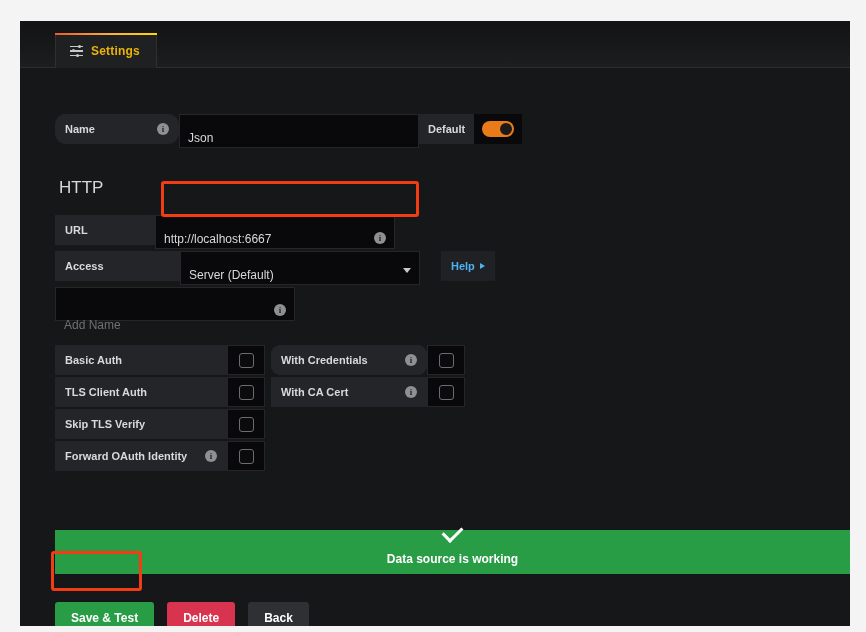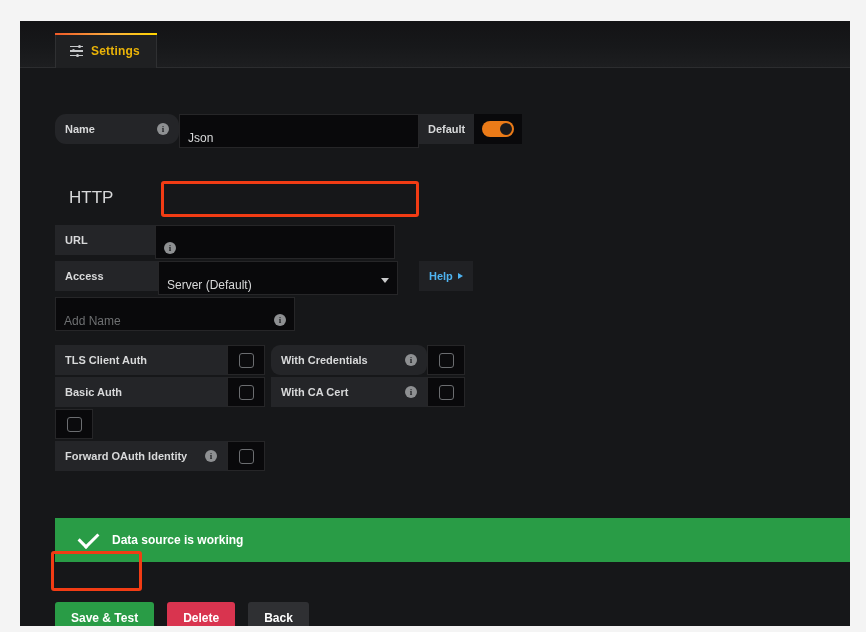--- a/index.html
+++ b/index.html
@@ -104,21 +104,21 @@
     position: absolute;
     left: 0;
     top: 47px;
     width: 830px;
   }
 
   .section-title {
     color: #d8d9da;
     font-size: 17px;
     font-weight: 400;
-    margin: 14px;
+    margin: 4px;
     padding: 0;
   }
 
   .row {
     display: flex;
     align-items: stretch;
     margin-bottom: 2px;
   }
   .fldlabel {
     background: #242528;
@@ -137,21 +137,21 @@
     border: 1px solid #262628;
     box-sizing: border-box;
     height: 30px;
     display: flex;
     align-items: flex-start;
     padding: 16px 8px;
     color: #d8d9da;
     font-size: 12px;
   }
   .fldinput .val { flex: 1 1 auto; }
-  .fldinput .ph { flex: 1 1 auto; color: #6e7072; }
+  .fldinput .ph { flex: 1 1 auto; color: #6e7072; margin-top: 14px; }
 
   .info-icon {
     width: 12px; height: 12px;
     border-radius: 50%;
     background: #8e9092;
     color: #242528;
     font-size: 9px;
     font-weight: 700;
     line-height: 12px;
     text-align: center;
@@ -333,26 +333,27 @@
         <h2 class="section-title">HTTP</h2>
 
         <div style="margin-top:17px;">
 
           <div class="row">
             <div class="fldlabel" style="width:100px;">
               <span>URL</span>
               <span class="sp"></span>
             </div>
             <div class="fldinput" style="width:240px;">
+              <span class="val">http://localhost:6667</span>
               <span class="info-icon">i</span>
             </div>
           </div>
 
           <div class="row">
-            <div class="fldlabel" style="width:103px;">
+            <div class="fldlabel" style="width:125px;">
               <span>Access</span>
               <span class="sp"></span>
             </div>
             <div class="fldinput" style="width:240px;">
               <span class="val">Server (Default)</span>
               <span class="select-arrow"></span>
             </div>
             <div class="helpbox" style="margin-left:21px;justify-content:space-between;">
               <span>Help</span>
               <span class="help-caret"></span>
@@ -368,37 +369,41 @@
         </div>
       </div>
 
       <div style="position:absolute; left:35px; top:260px;">
 
         <div style="margin-top:17px; display:flex; gap:6px; align-items:flex-start;">
 
           <div>
             <div class="row">
               <div class="fldlabel" style="width:172px;">
+                <span>Basic Auth</span>
+                <span class="sp"></span>
+              </div>
+              <div class="cbcell">
+                <span class="cb"></span>
+              </div>
+            </div>
+            <div class="row">
+              <div class="fldlabel" style="width:172px;">
                 <span>TLS Client Auth</span>
                 <span class="sp"></span>
               </div>
               <div class="cbcell">
                 <span class="cb"></span>
               </div>
             </div>
             <div class="row">
               <div class="fldlabel" style="width:172px;">
-                <span>Basic Auth</span>
-                <span class="sp"></span>
-              </div>
-              <div class="cbcell">
-                <span class="cb"></span>
-              </div>
-            </div>
-            <div class="row">
+                <span>Skip TLS Verify</span>
+                <span class="sp"></span>
+              </div>
               <div class="cbcell">
                 <span class="cb"></span>
               </div>
             </div>
             <div class="row">
               <div class="fldlabel" style="width:172px;">
                 <span>Forward OAuth Identity</span>
                 <span class="sp"></span>
                 <span class="info-icon">i</span>
               </div>
@@ -426,21 +431,21 @@
                 <span class="info-icon">i</span>
               </div>
               <div class="cbcell">
                 <span class="cb"></span>
               </div>
             </div>
           </div>
         </div>
       </div>
 
-      <div class="banner" style="position:absolute; left:35px; top:450px; width:795px;">
+      <div class="banner" style="position:absolute; left:35px; top:462px; width:795px;flex-direction:column;">
         <span class="check"></span>
         <span>Data source is working</span>
       </div>
 
       <div style="position:absolute; left:35px; top:534px; display:flex; gap:13px;">
         <button class="btn btn-save">Save &amp; Test</button>
         <button class="btn btn-delete">Delete</button>
         <button class="btn btn-back">Back</button>
       </div>
 

